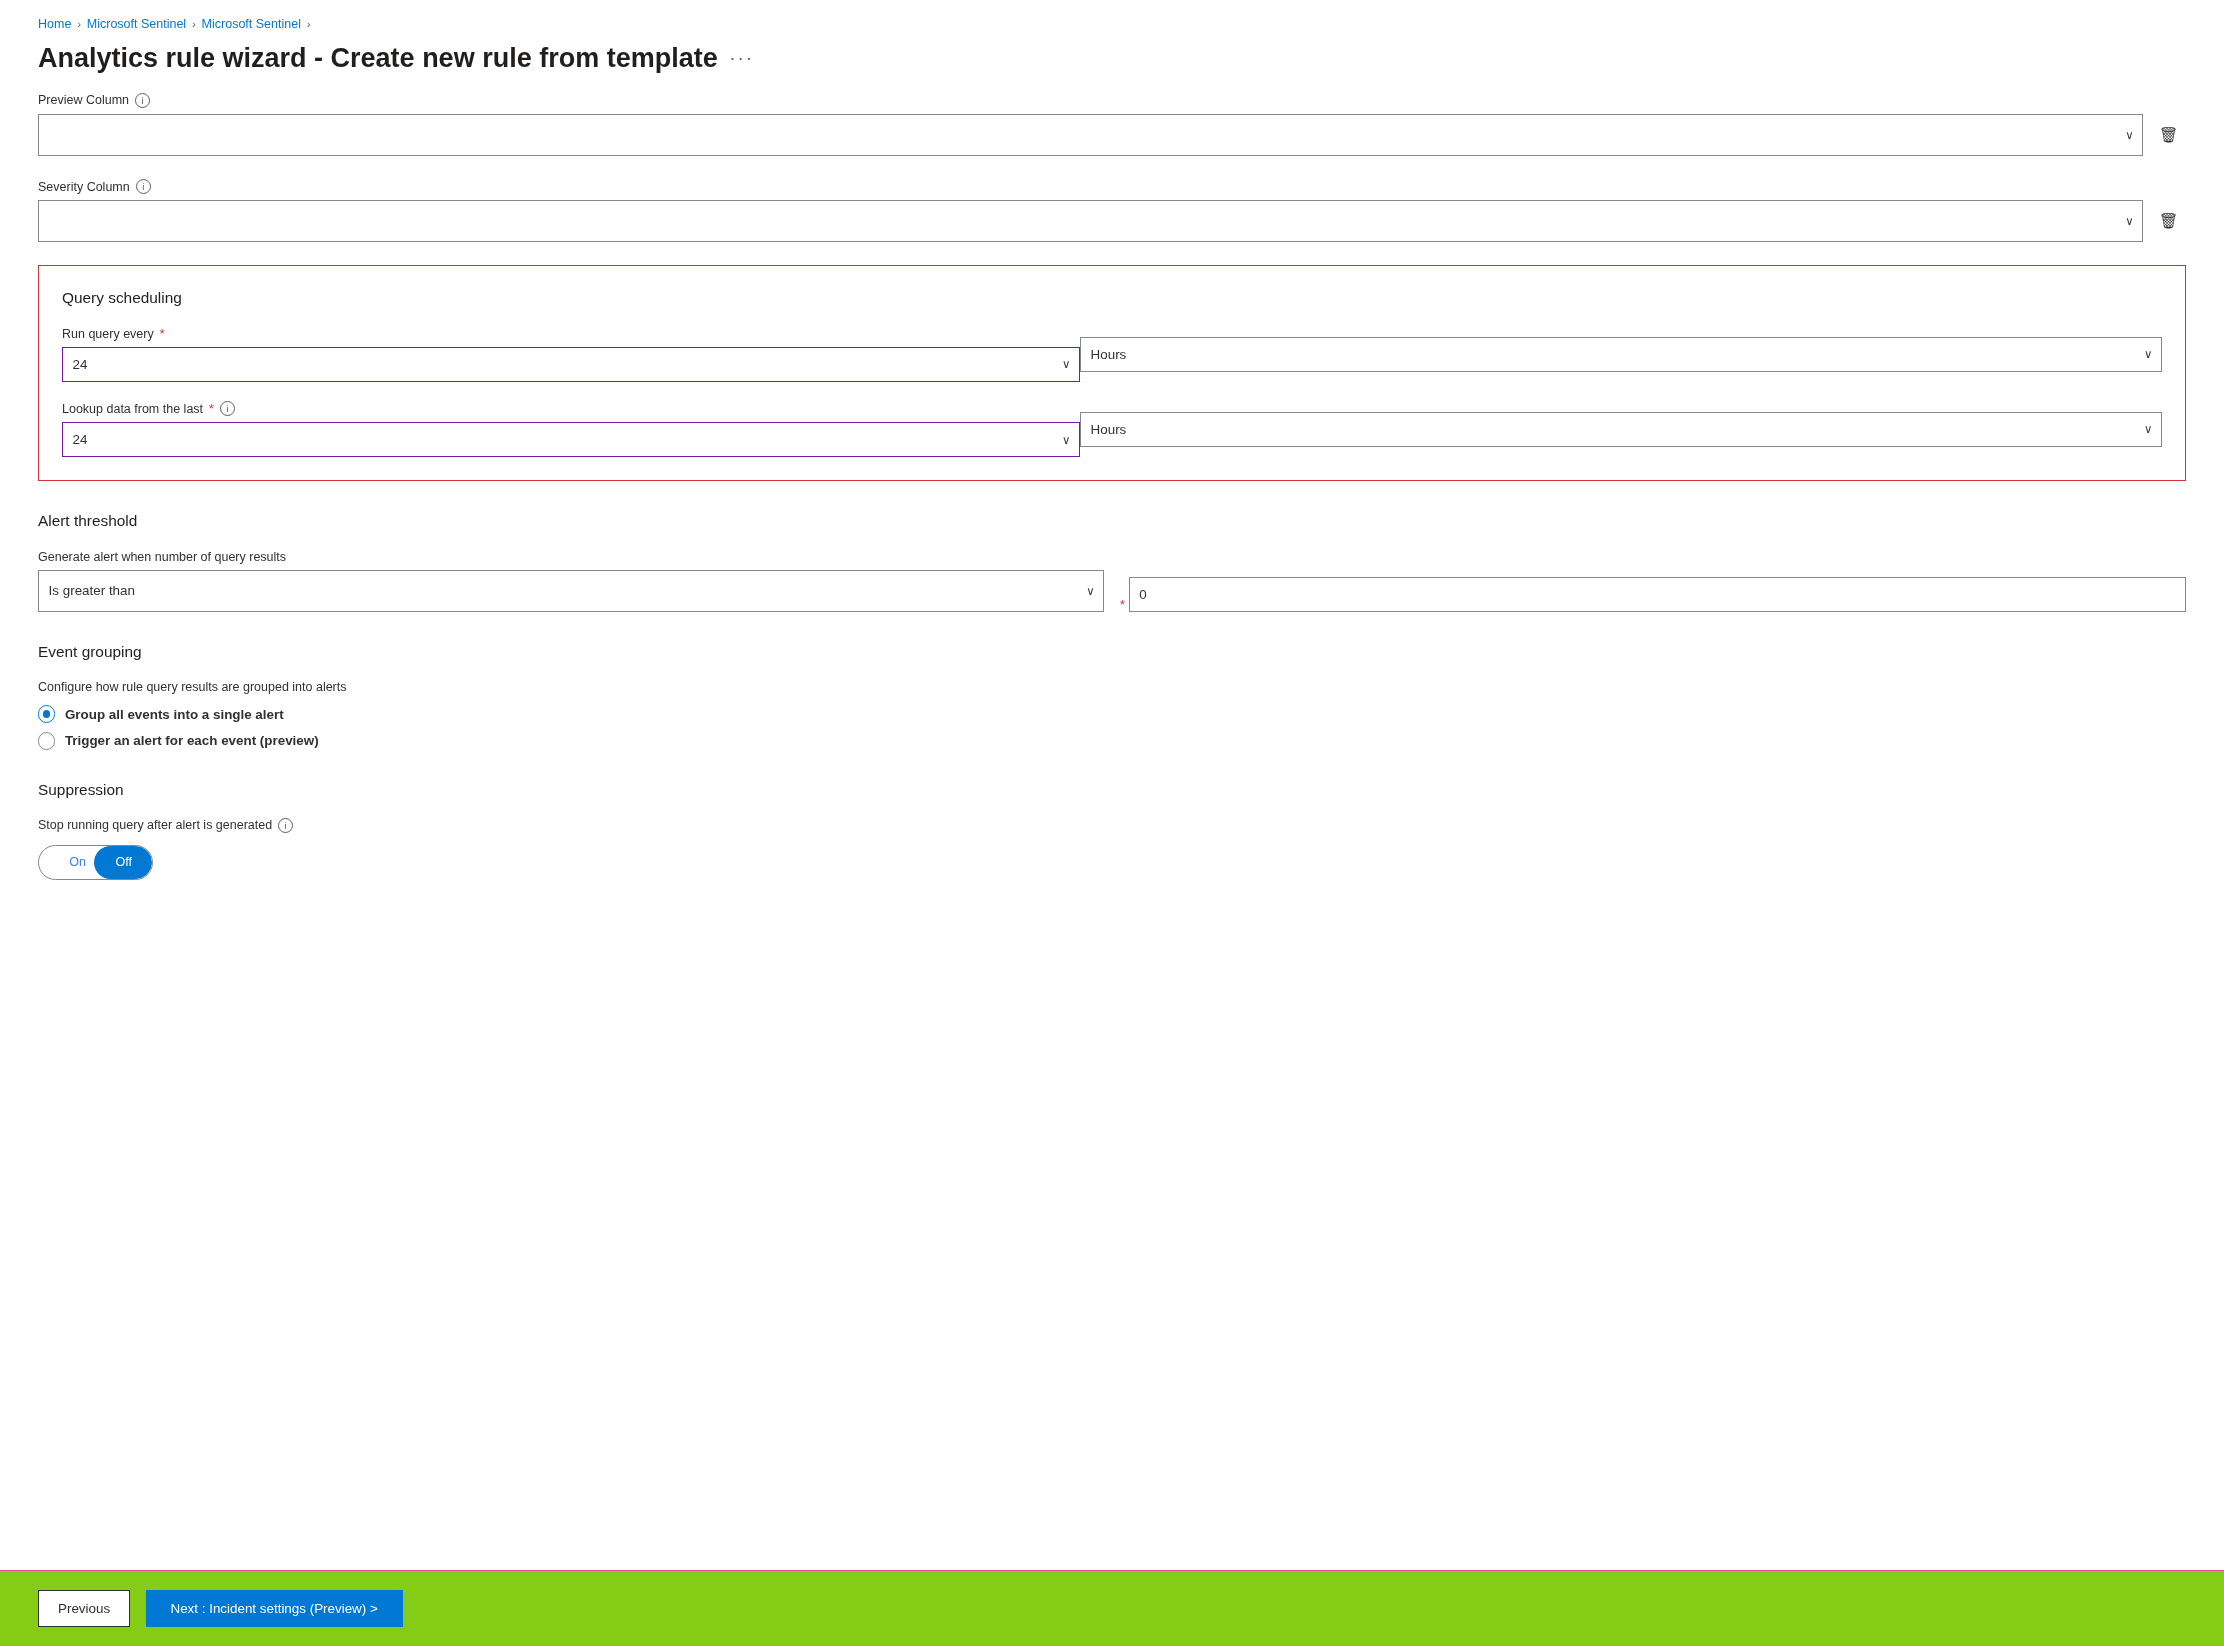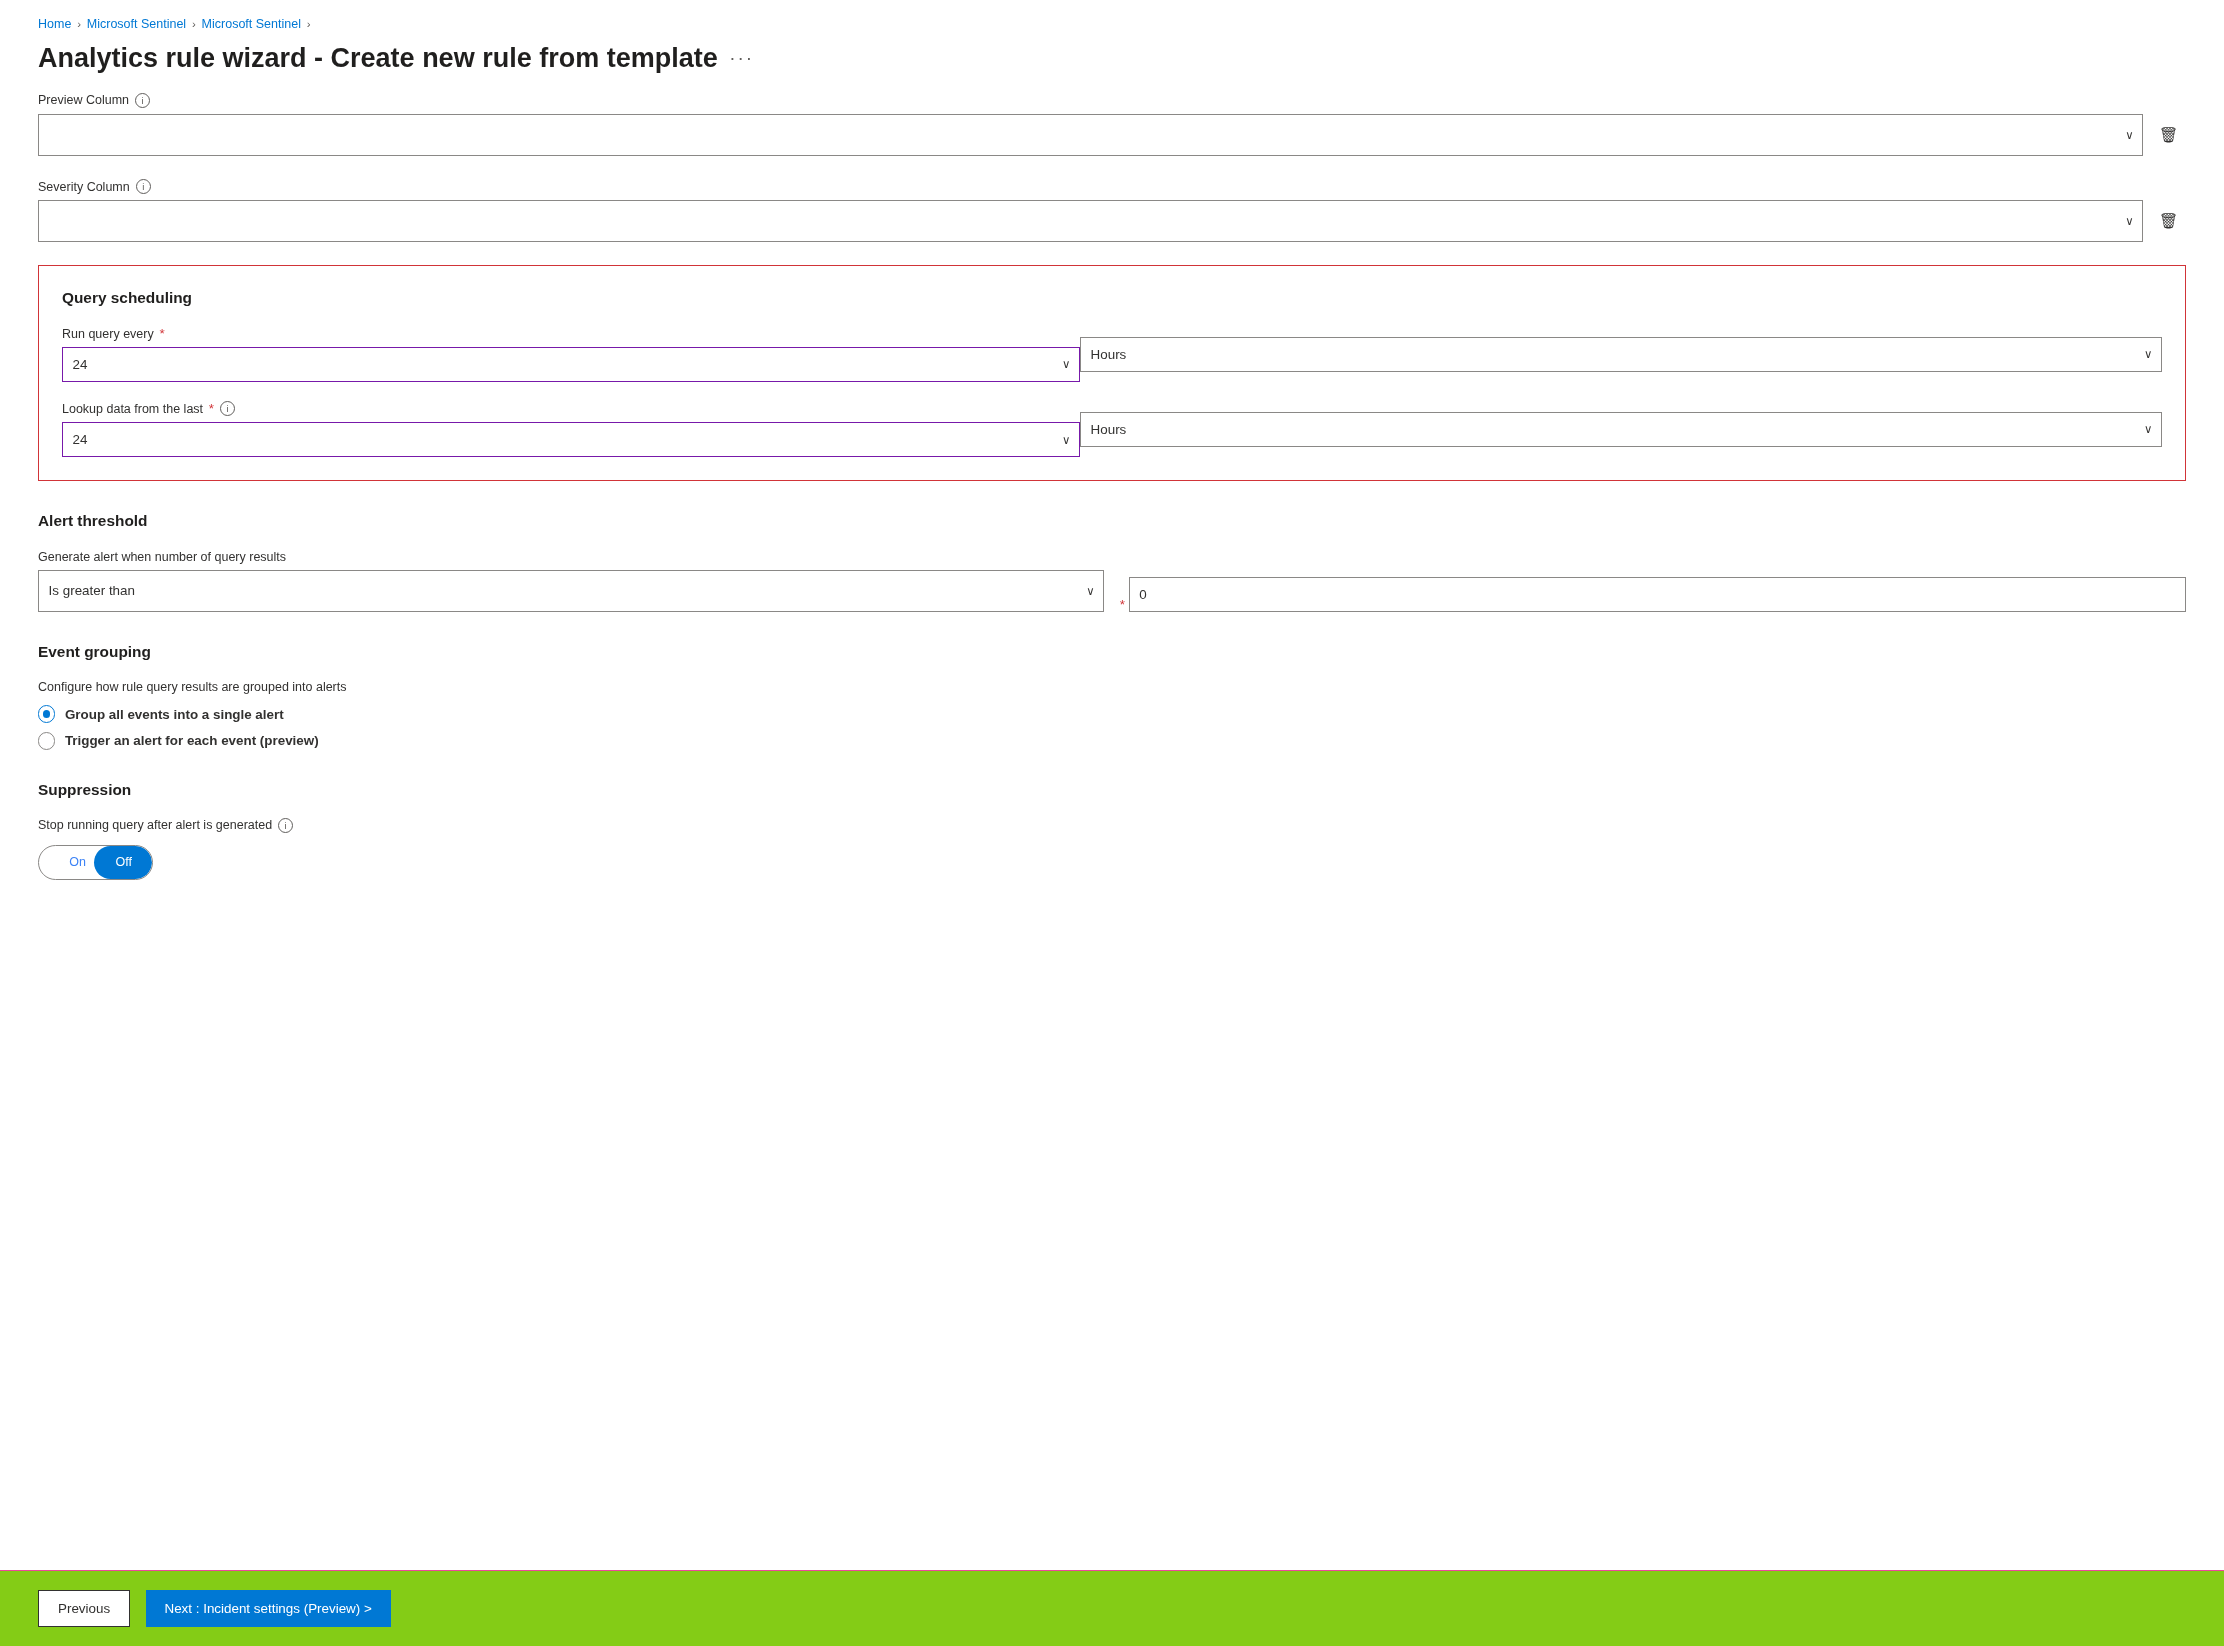--- a/index.html
+++ b/index.html
@@ -113,21 +113,21 @@
       font-size: 15.4px;
     }
     
     .scheduling-box {
       border: 1.9px solid #d13438;
       padding: 23px;
       margin-bottom: 31px;
     }
     .section-title {
       font-size: 15.4px;
-      font-weight: 700;
+      font-weight: 400;
       color: #201f1e;
       margin-bottom: 19px;
     }
     .scheduling-row {
       display: flex;
       gap: 0;
       align-items: center;
       margin-bottom: 19px;
     }
     .scheduling-row:last-child {
@@ -350,21 +350,21 @@
       padding: 0 19px;
       border: 1px solid #323130;
       background: #fff;
       color: #323130;
       font-size: 13.4px;
       cursor: pointer;
       font-family: inherit;
     }
     .btn-next {
       height: 37px;
-      padding: 0 19px;
+      padding: 0 25px;
       border: none;
       background: #0078d4;
       color: #fff;
       font-size: 13.4px;
       cursor: pointer;
       font-family: inherit;
     }
   </style>
 </head>
 <body>

